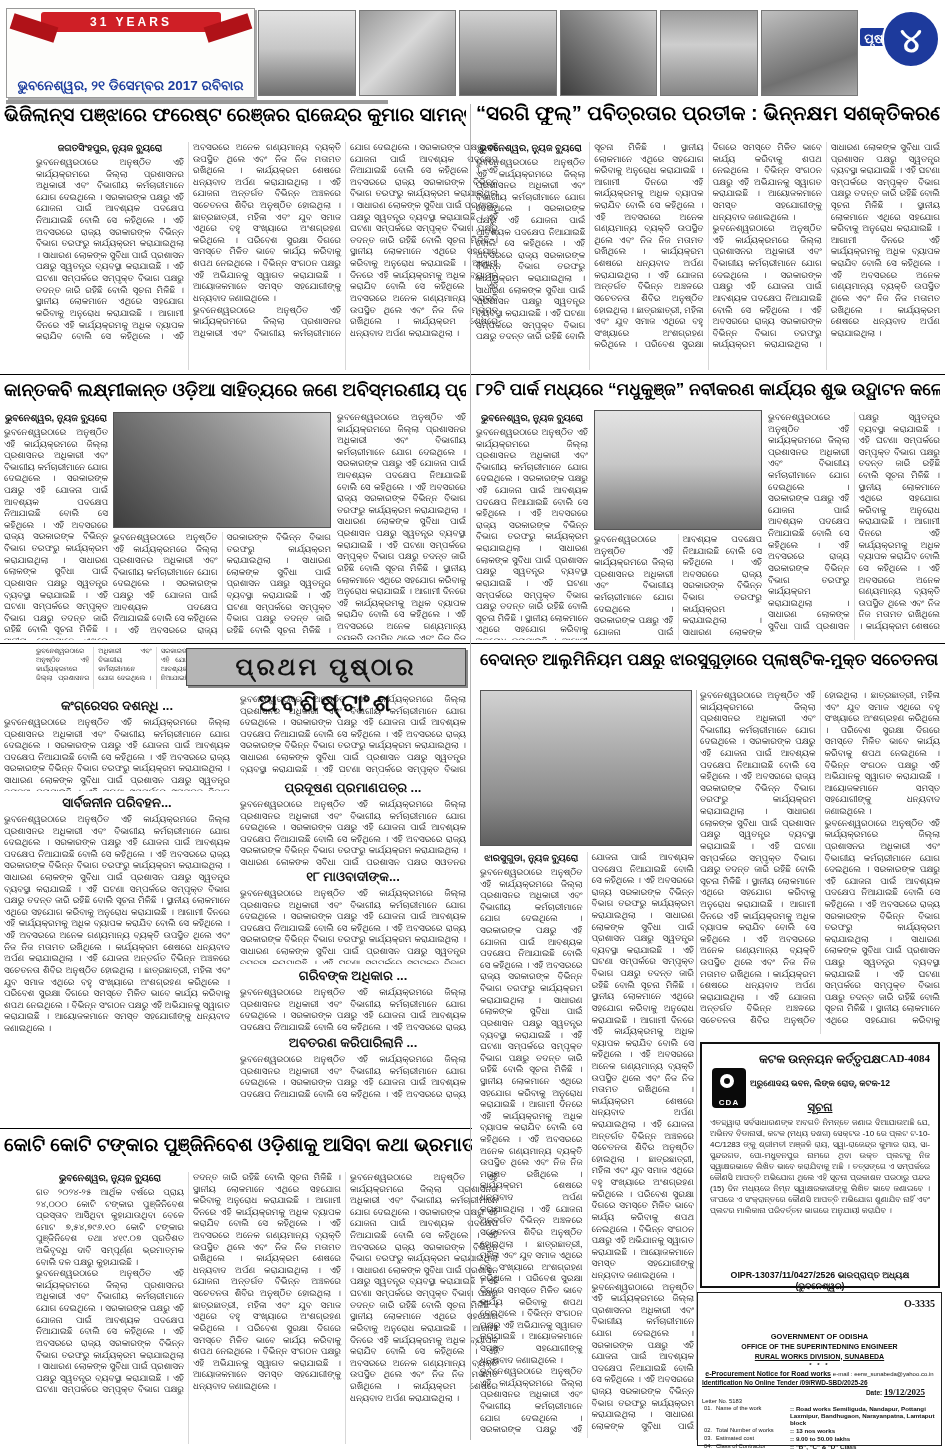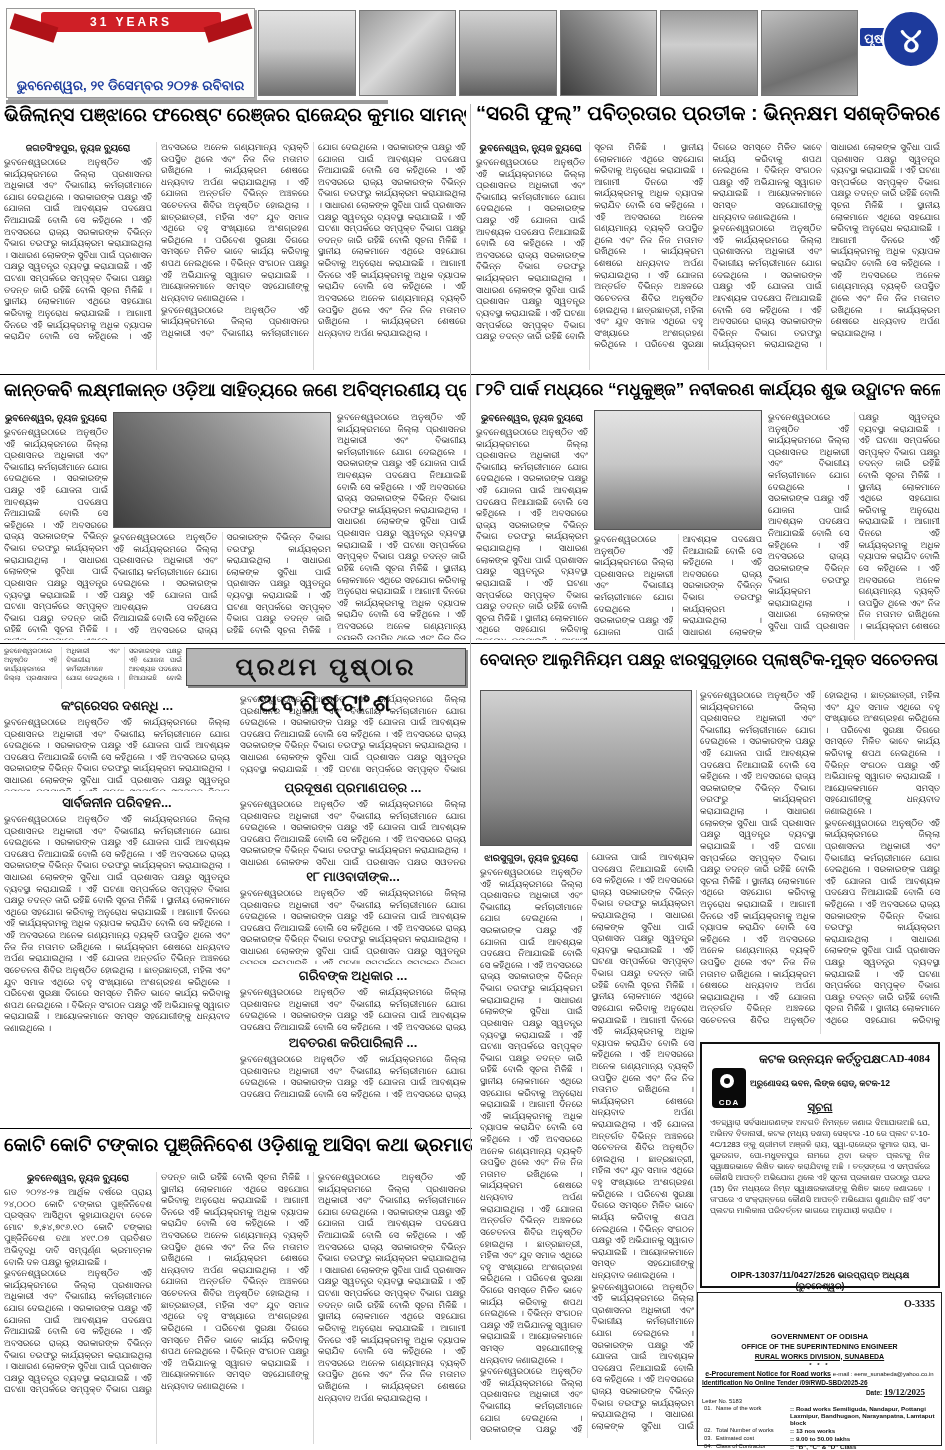--- a/index.html
+++ b/index.html
@@ -35,21 +35,21 @@
                 color:#fff;font-size:34px;font-weight:bold;text-align:center;line-height:56px;border:2px solid #fff;}
   .mast-underbar{left:6px;top:100px;width:382px;height:4px;background:#9a9a9a;}
   
   .hr{background:#000;height:1px;}
   .vr{background:#b5b5b5;width:1px;}
   
   .headline{font-weight:bold;color:#000;white-space:nowrap;overflow:hidden;}
   .dateline{font-weight:bold;font-size:9.5px;text-align:center;margin:0 0 3px 0;}
   .body{font-size:8.8px;line-height:1.32;text-align:justify;margin:0;word-break:break-word;}
   .colbox{overflow:hidden;column-gap:9px;column-rule:1px solid #d7d7d7;}
-  .c2{column-count:2;} .c3{column-count:3;} .c4{column-count:4;}
+  .c2{column-count:2;} .c3{column-count:3;margin-left:32px;} .c4{column-count:4;}
   .subhead{font-size:13px;font-weight:bold;text-align:center;margin:4px 0 3px 0;}
   .clip{overflow:hidden;}
   .photo{border:1px solid #555;}
   
   .band{background:#b5b5b5;border:1px solid #4a4a4a;text-align:center;font-weight:bold;font-size:24px;
         letter-spacing:3px;line-height:36px;box-shadow:2px 2px 0 #888;}
   
   .cda-box{border:2px solid #111;background:#fff;padding:6px 8px;}
   .cda-logo{position:absolute;left:10px;top:24px;width:34px;height:40px;background:#0a0a0a;border-radius:4px;}
   .cda-ring{position:absolute;left:8px;top:6px;width:14px;height:14px;border:4px solid #fff;border-radius:50%;}
@@ -83,21 +83,21 @@
 </style>
 </head>
 <body>
 
 <div id="page">
 
   <div class="abs mast-left">
     <div class="ribbon">
       <span>31 YEARS</span>
     </div>
-    <div class="mast-date">ଭୁବନେଶ୍ୱର, ୨୧ ଡିସେମ୍ବର ୨୦୨୫ ରବିବାର</div>
+    <div class="mast-date">ଭୁବନେଶ୍ୱର, ୨୧ ଡିସେମ୍ବର 2017 ରବିବାର</div>
   </div>
 
   <div class="abs mast-strip">
     <div class="cell ph-a"></div>
     <div class="cell ph-b"></div>
     <div class="cell ph-c"></div>
     <div class="cell ph-d"></div>
     <div class="cell ph-e"></div>
     <div class="cell ph-f"></div>
   </div>

